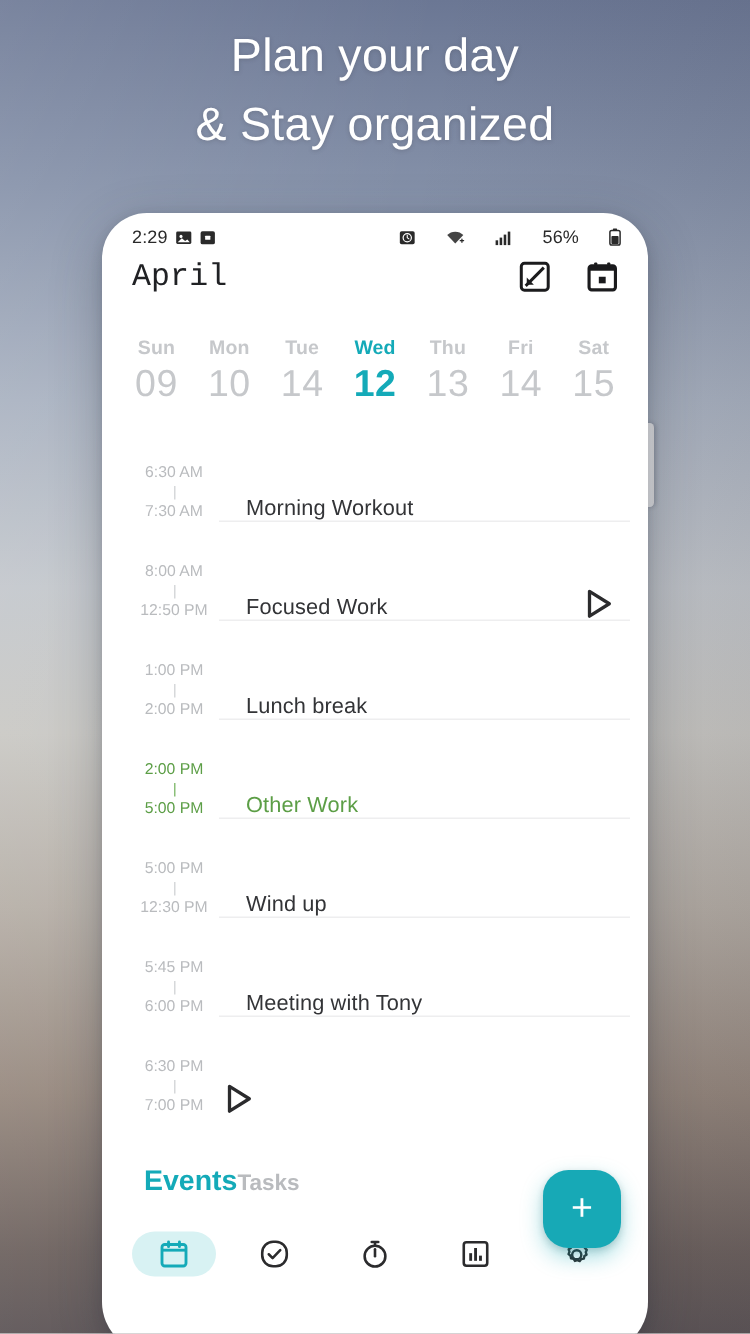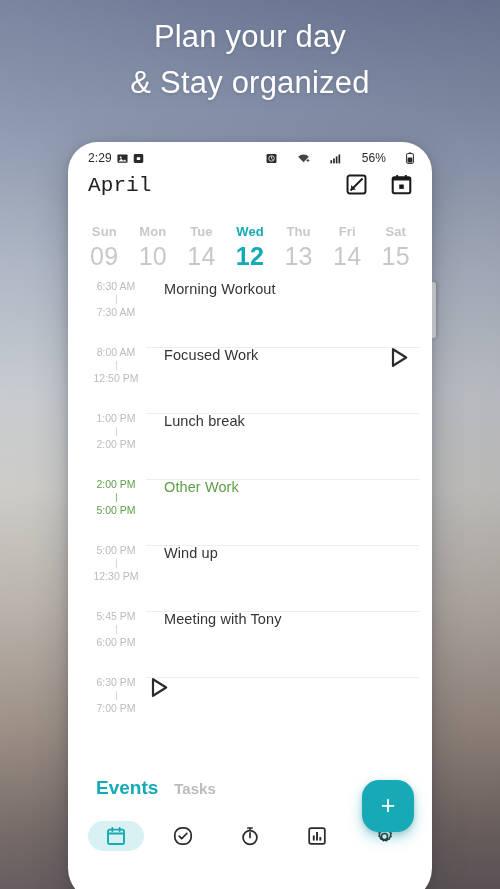--- a/index.html
+++ b/index.html
@@ -76,21 +76,21 @@
     flex:1; text-align:center; cursor:pointer;
   }
   .dow { font-size:13px; color:#c6c8cb; font-weight:700; letter-spacing:0.1px; }
   .dnum { font-size:25px; color:#c6c8cb; font-weight:500; margin-top:3px; letter-spacing:0.3px; }
   .daycell.active .dow { color:#14aab8; }
   .daycell.active .dnum { color:#14aab8; font-weight:700; }
 
   
   .eventlist { padding:0 0 0 0; }
   .erow {
-    display:flex; align-items:flex-start;
+    display:flex; align-items:flex-end;
     height:66px; padding:0 20px 0 18px;
     position:relative;
   }
   .erow + .erow::before {
     content:""; position:absolute; left:78px; right:12px; top:0;
     height:1px; background:#eeeeef;
   }
   .etimes {
     width:60px; flex:0 0 60px;
     display:flex; flex-direction:column; align-items:center;
@@ -103,21 +103,21 @@
   .erow.green .etitle { color:#5c9e46; }
   .play { width:26px; flex:0 0 26px; display:flex; justify-content:center; cursor:pointer; }
 
   
   .tabsrow {
     display:flex; align-items:flex-end;
     padding:16px 20px 0 28px; height:56px;
   }
   .tab { font-size:19px; font-weight:700; cursor:pointer; }
   .tab.active { color:#14aab8; }
-  .tab.inactive { color:#b9bbbe; font-size:15px; font-weight:700; margin-left:16px; padding-bottom:2px; }
+  .tab.inactive { color:#b9bbbe; font-size:15px; font-weight:700; margin-left:0; padding-bottom:2px; }
   .fab {
     position:absolute; right:18px; top:638px;
     width:52px; height:52px; border-radius:17px;
     background:#17a9b6;
     box-shadow:0 6px 14px rgba(23,169,182,0.38), 0 2px 5px rgba(0,0,0,0.16);
     display:flex; align-items:center; justify-content:center;
     cursor:pointer;
   }
   .fab span { color:#fff; font-size:25px; font-weight:300; line-height:1; margin-top:-2px; }
 

